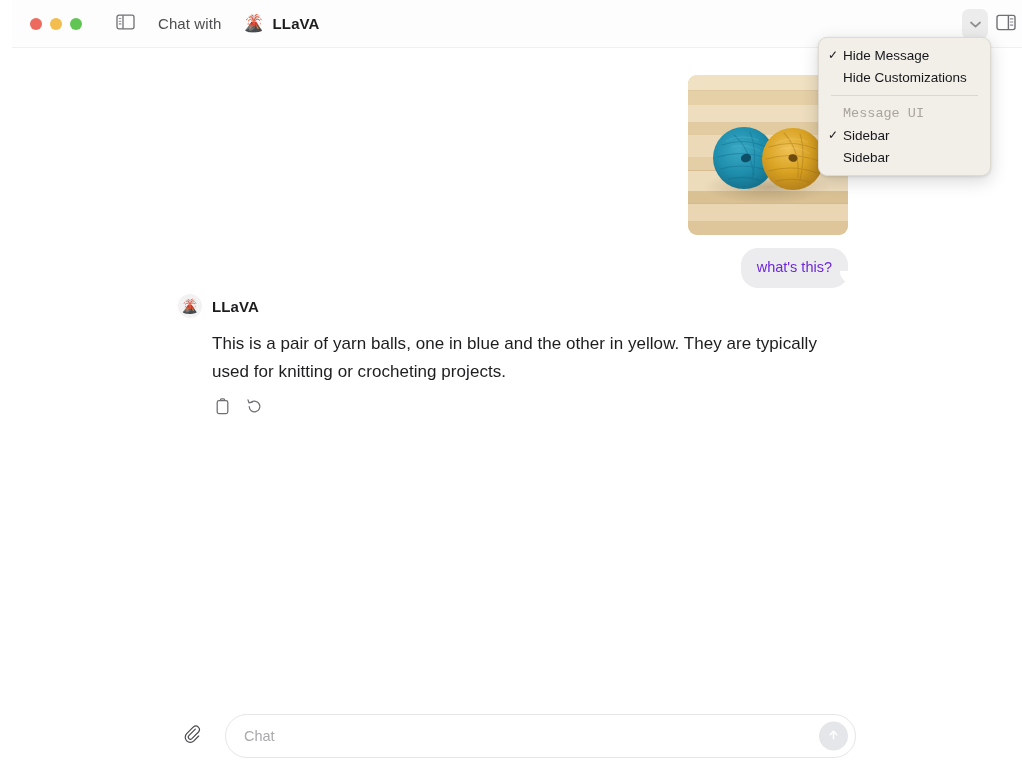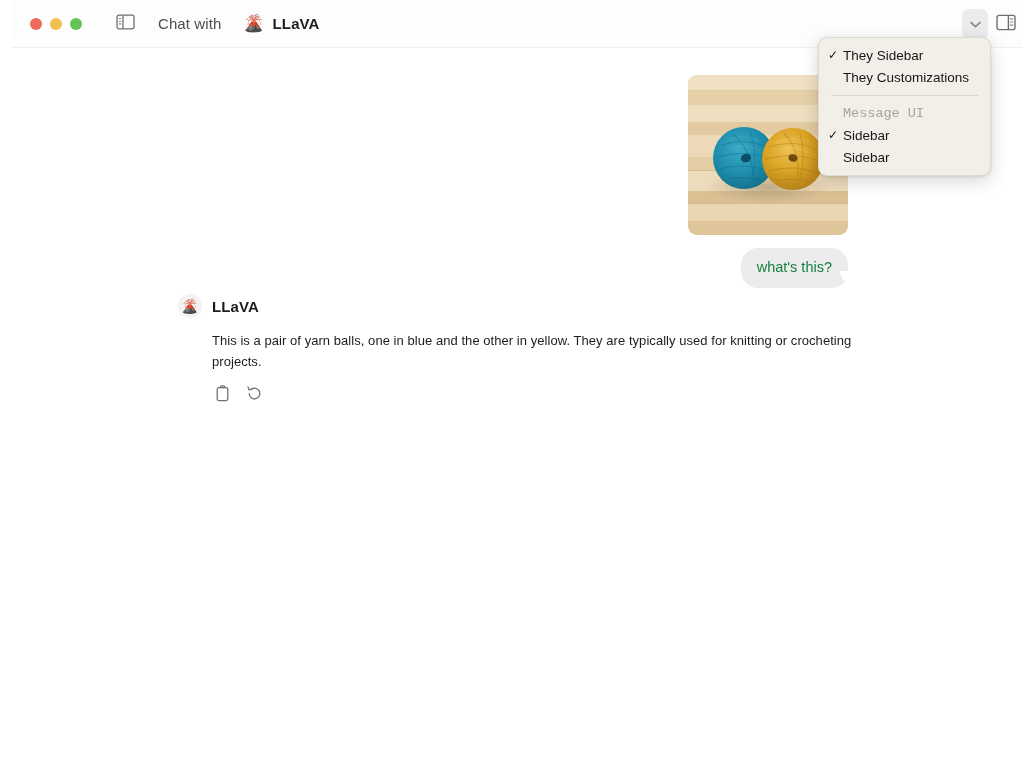--- a/index.html
+++ b/index.html
@@ -190,21 +190,21 @@
   .user-bubble-row {
     position: absolute;
     top: 200px;
     right: 174px;
     display: flex;
     justify-content: flex-end;
   }
   .user-bubble {
     position: relative;
     background: #ececee;
-    color: #15803d;
+    color: #6d28d9;
     font-size: 14.5px;
     line-height: 1.35;
     padding: 10px 16px 10px 16px;
     border-radius: 17px;
     max-width: 420px;
   }
   .user-bubble .tail {
     position: absolute;
     right: -5px;
     bottom: 0px;
@@ -256,21 +256,21 @@
     font-size: 14px;
     line-height: 1;
   }
   .assistant-name {
     font-size: 15px;
     font-weight: 700;
     color: #1d1d1f;
     letter-spacing: 0.1px;
   }
   .assistant-text {
-    font-size: 13px;
+    font-size: 17px;
     line-height: 1.63;
     color: #1d1d1f;
     margin-left: 34px;
     width: 645px;
     letter-spacing: 0.05px;
   }
   .assistant-actions {
     margin-left: 34px;
     margin-top: 13px;
     display: flex;
@@ -502,28 +502,50 @@
             <svg width="17" height="17" viewBox="0 0 17 17" fill="none">
               <path d="M3.2 8.5 a5.3 5.3 0 1 0 1.9 -4.07" stroke="#6e6e73" stroke-width="1.25" stroke-linecap="round" fill="none"></path>
               <path d="M2.0 1.9 L3.0 4.8 L6.0 4.1" stroke="#6e6e73" stroke-width="1.25" stroke-linecap="round" stroke-linejoin="round" fill="none"></path>
             </svg>
           </span>
         </div>
       </div>
     </div>
   </div>
 
+  <div class="composer">
+    <div class="attach-btn">
+      <span>
+        <svg width="19" height="19" viewBox="0 0 19 19" fill="none">
+          <path d="M13.6 5.2 L6.6 12.2 a2.3 2.3 0 0 0 3.25 3.25 l7.2 -7.2 a3.9 3.9 0 0 0 -5.5 -5.5 l-7.3 7.3 a5.5 5.5 0 0 0 7.8 7.8 l5.2 -5.2" stroke="#48484a" stroke-width="1.3" stroke-linecap="round" stroke-linejoin="round" fill="none" transform="translate(-1.2,-0.6) scale(0.92)"></path>
+        </svg>
+      </span>
+    </div>
+
+    <div class="input-shell">
+      <input class="chat-input" type="text" placeholder="Chat" style="">
+      <button class="send-btn">
+        <span>
+          <svg width="15" height="15" viewBox="0 0 15 15" fill="none">
+            <circle cx="7.5" cy="7.5" r="7.5" fill="none"></circle>
+            <path d="M7.5 11.2 V3.9" stroke="#ffffff" stroke-width="1.5" stroke-linecap="round"></path>
+            <path d="M4.2 7.2 L7.5 3.8 L10.8 7.2" stroke="#ffffff" stroke-width="1.5" stroke-linecap="round" stroke-linejoin="round" fill="none"></path>
+          </svg>
+        </span>
+      </button>
+    </div>
+  </div>
 
   <div class="dropdown">
     <div class="menu-item">
       <span class="check">✓</span>
-      <span>They Sidebar</span>
+      <span>Hide Message</span>
     </div>
     <div class="menu-item">
-      <span>They Customizations</span>
+      <span>Hide Customizations</span>
     </div>
     <div class="menu-divider"></div>
     <div class="menu-item disabled">
       <span>Message UI</span>
     </div>
     <div class="menu-item">
       <span class="check">✓</span>
       <span>Sidebar</span>
     </div>
     <div class="menu-item">

